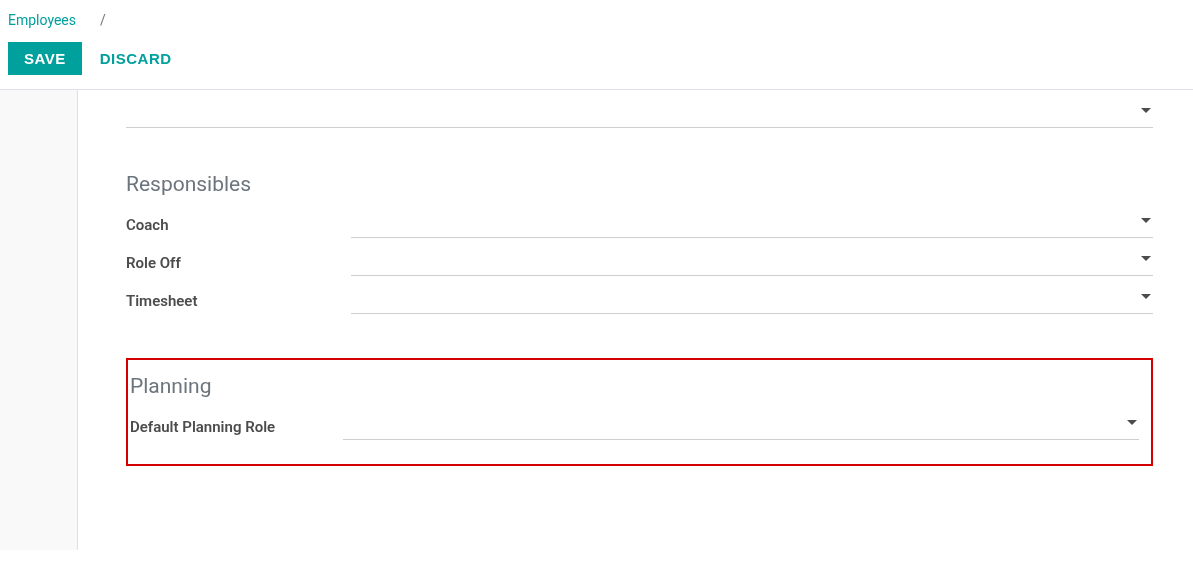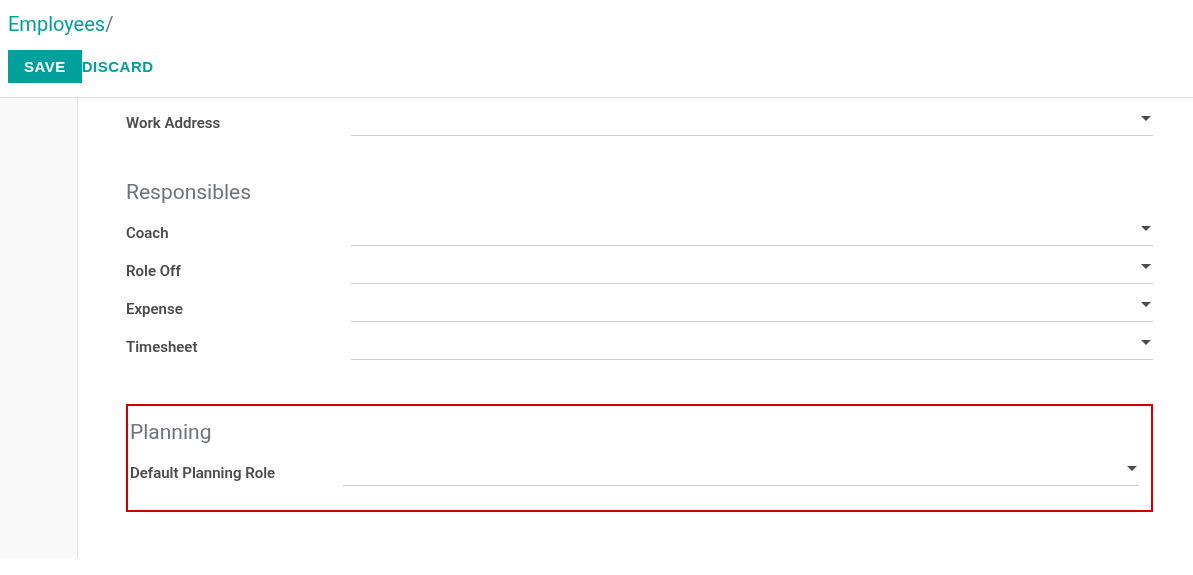--- a/index.html
+++ b/index.html
@@ -11,37 +11,38 @@
     height: 575px;
     overflow: hidden;
   }
   .header {
     padding: 12px 8px 0 8px;
     border-bottom: 1px solid #dee2e6;
   }
   .breadcrumb {
     display: flex;
     align-items: center;
-    gap: 0;
-    font-size: 20px;
+    gap: 24px;
+    font-size: 14px;
     margin-bottom: 14px;
   }
   .breadcrumb-root {
     color: #00a09d;
     cursor: pointer;
   }
   .breadcrumb-sep {
     color: #6c757d;
   }
   .breadcrumb-current {
     color: #6c757d;
   }
   .actions {
     display: flex;
     align-items: center;
+    gap: 18px;
     margin-bottom: 14px;
   }
   .btn-save {
     background: #00a09d;
     color: #fff;
     border: none;
     padding: 8px 16px;
     font-size: 15px;
     font-weight: 600;
     letter-spacing: 0.5px;
@@ -135,21 +136,20 @@
     <button class="btn-save">SAVE</button>
     <button class="btn-discard">DISCARD</button>
   </div>
 </div>
 
 <div class="main-wrap">
   <div class="left-gutter"></div>
   <div class="form-sheet">
 
     <div class="field-row first-row">
-      <div class="field-label">Work Address</div>
       <div class="field-input-wrap">
         <div class="field-caret"></div>
       </div>
     </div>
 
     <h2 class="section-heading">Responsibles</h2>
 
     <div class="field-row">
       <div class="field-label">Coach</div>
       <div class="field-input-wrap">
@@ -157,26 +157,20 @@
       </div>
     </div>
 
     <div class="field-row">
       <div class="field-label">Role Off</div>
       <div class="field-input-wrap">
         <div class="field-caret"></div>
       </div>
     </div>
 
-    <div class="field-row">
-      <div class="field-label">Expense</div>
-      <div class="field-input-wrap">
-        <div class="field-caret"></div>
-      </div>
-    </div>
 
     <div class="field-row">
       <div class="field-label">Timesheet</div>
       <div class="field-input-wrap">
         <div class="field-caret"></div>
       </div>
     </div>
 
     <div class="highlight-box">
       <h2 class="section-heading">Planning</h2>

